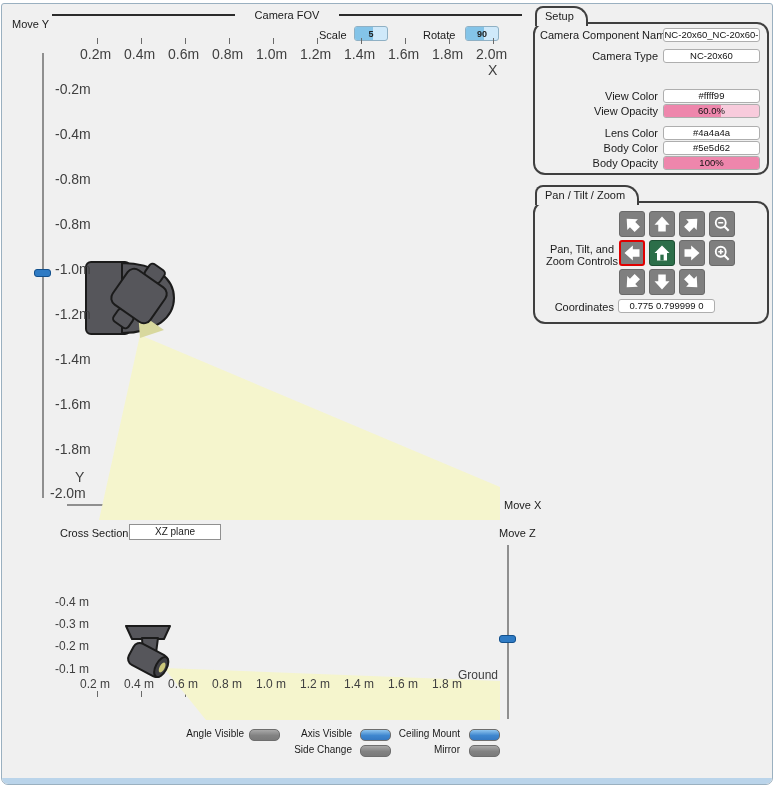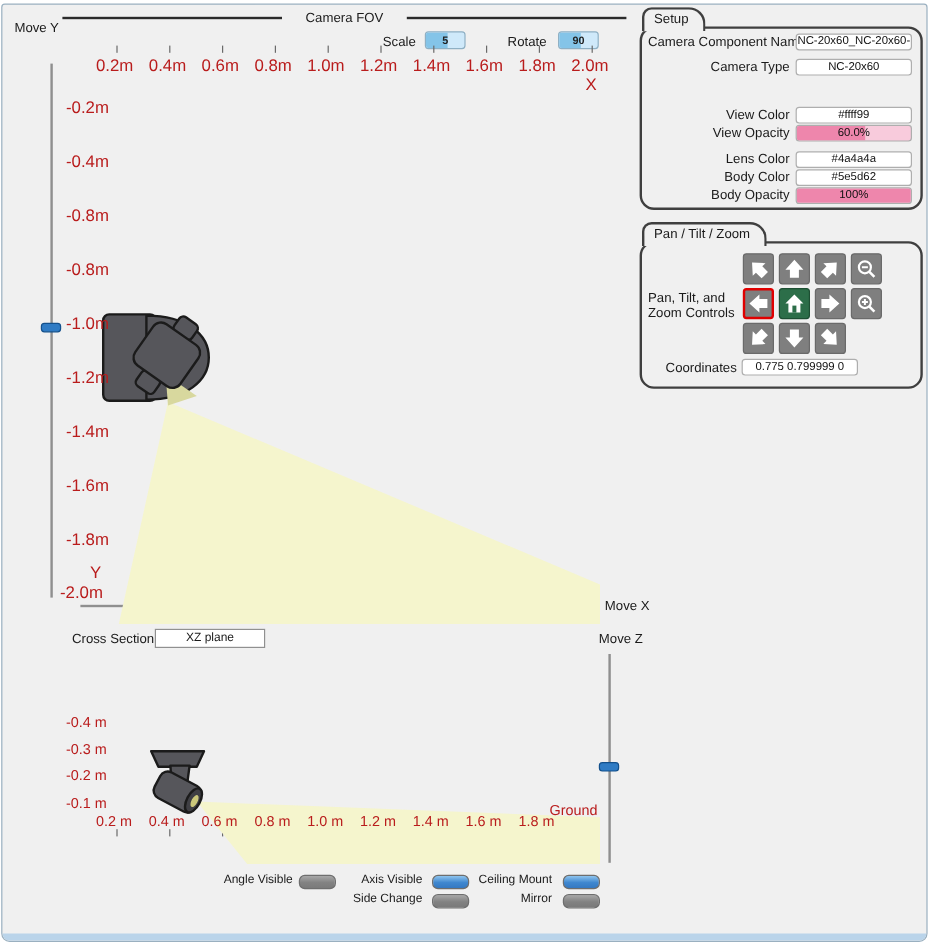--- a/index.html
+++ b/index.html
@@ -6,21 +6,21 @@
   html,body { width:774px; height:786px; background:#ffffff; font-family:"Liberation Sans", sans-serif; }
   .window { position:absolute; left:1px; top:3px; width:772px; height:782px;
             background:#f0f0f0; border:1px solid #9ab0c0; border-radius:3px 3px 7px 7px; overflow:hidden; }
   .titlebar { position:relative; height:22px; background:#6d8394; display:flex; align-items:center; }
   .titlebar .title { color:#ffffff; font-weight:bold; font-size:12px; padding-left:9px; }
   .titlebar .close { position:absolute; right:9px; top:2px; color:#1d1d1d; font-size:14px; font-weight:bold; cursor:pointer; }
   .content { position:relative; width:100%; height:calc(100% - 28px); }
   .bottomstrip { position:absolute; bottom:0; left:0; width:100%; height:6px; background:#bad4ea; border-radius:0 0 6px 6px; }
 
   .abs { position:absolute; }
-  .glabel { position:absolute; color:#b91c1c; font-size:14px; white-space:nowrap; }
+  .glabel { position:absolute; color:#404040; font-size:14px; white-space:nowrap; }
   .glabel.small { font-size:12px; }
   .dlabel { position:absolute; color:#1a1a1a; font-size:11px; white-space:nowrap; }
   .tick { position:absolute; width:1px; height:6px; background:#6a6a6a; }
 
   .legend { position:absolute; display:flex; align-items:center; color:#1a1a1a; font-size:11px; }
   .legend .line { flex:1; height:0; border-top:2px solid #2b2b2b; }
   .legend .txt { margin:0 20px; }
 
   .slider-track-v { position:absolute; width:2px; background:#8f8f8f; }
   .slider-track-h { position:absolute; height:2px; background:#8f8f8f; }
@@ -221,21 +221,21 @@
 
     <div class="flabel" style="left:538px;top:153px">Body Opacity</div>
     <div class="field pink" style="left:661px;top:152px">
       <div class="pfill" style="width:100%"></div>
       <div class="ptxt">100%</div>
     </div>
 
     <div class="tab" style="left:533px;top:181px">Pan / Tilt / Zoom</div>
     <div class="panel" style="left:531px;top:197px;width:236px;height:123px"></div>
 
-    <div class="abs" style="left:538px;top:239px;width:84px;font-size:11px;color:#1a1a1a;z-index:2">
+    <div class="abs" style="left:538px;top:239px;width:84px;text-align:center;font-size:11px;color:#1a1a1a;z-index:2">
       <div>Pan, Tilt, and</div>
       <div>Zoom Controls</div>
     </div>
 
     <div class="ptzbtn" style="left:617px;top:207px">
       <svg class="r315" width="20" height="20" viewBox="0 0 24 24">
           <path d="M12 3 L21 13 H16.5 V21 H7.5 V13 H3 Z" fill="#fff"></path>
         </svg>
     </div>
     <div class="ptzbtn" style="left:647px;top:207px">

